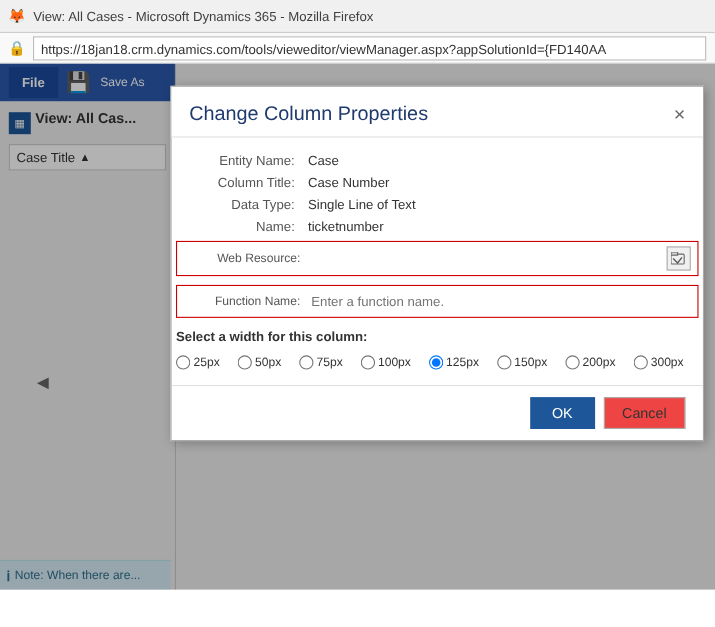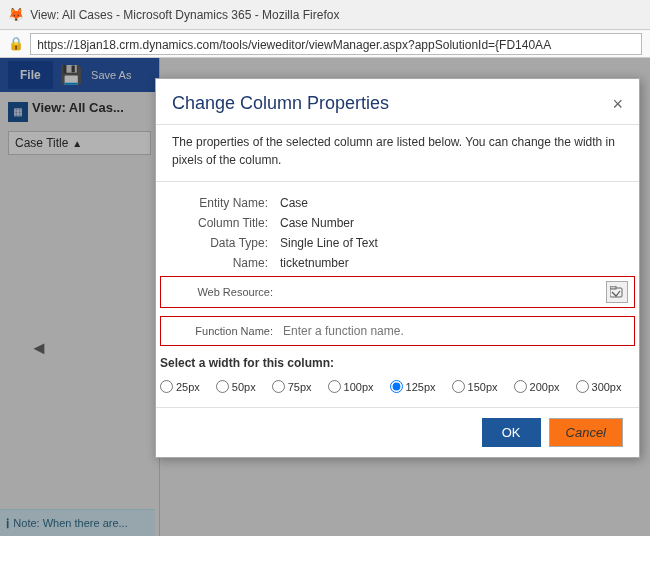--- a/index.html
+++ b/index.html
@@ -332,27 +332,26 @@
     }
     .btn-ok {
       background: #1e5799;
       color: white;
       border: none;
       padding: 6px 20px;
       font-size: 13px;
       cursor: pointer;
     }
     .btn-cancel {
-      background: #f97316;
+      background: #ef4444;
       color: #333;
       border: 1px solid #aaa;
       padding: 6px 16px;
       font-size: 13px;
       cursor: pointer;
-      font-style: italic;
     }
   </style>
 </head>
 <body>
 
 <div class="browser-titlebar">
   <span>🦊</span>
   <span class="browser-title">View: All Cases - Microsoft Dynamics 365 - Mozilla Firefox</span>
 </div>
 
@@ -393,21 +392,20 @@
 
   <div class="modal-overlay"></div>
 
   <div class="modal">
 
     <div class="modal-header">
       <span class="modal-title">Change Column Properties</span>
       <button class="modal-close">×</button>
     </div>
 
-    <div class="modal-desc">The properties of the selected column are listed below. You can change the width in pixels of the column.</div>
 
     <div class="modal-body">
 
       <div class="prop-row">
         <span class="prop-label">Entity Name:</span>
         <span class="prop-value">Case</span>
       </div>
 
       <div class="prop-row">
         <span class="prop-label">Column Title:</span>

